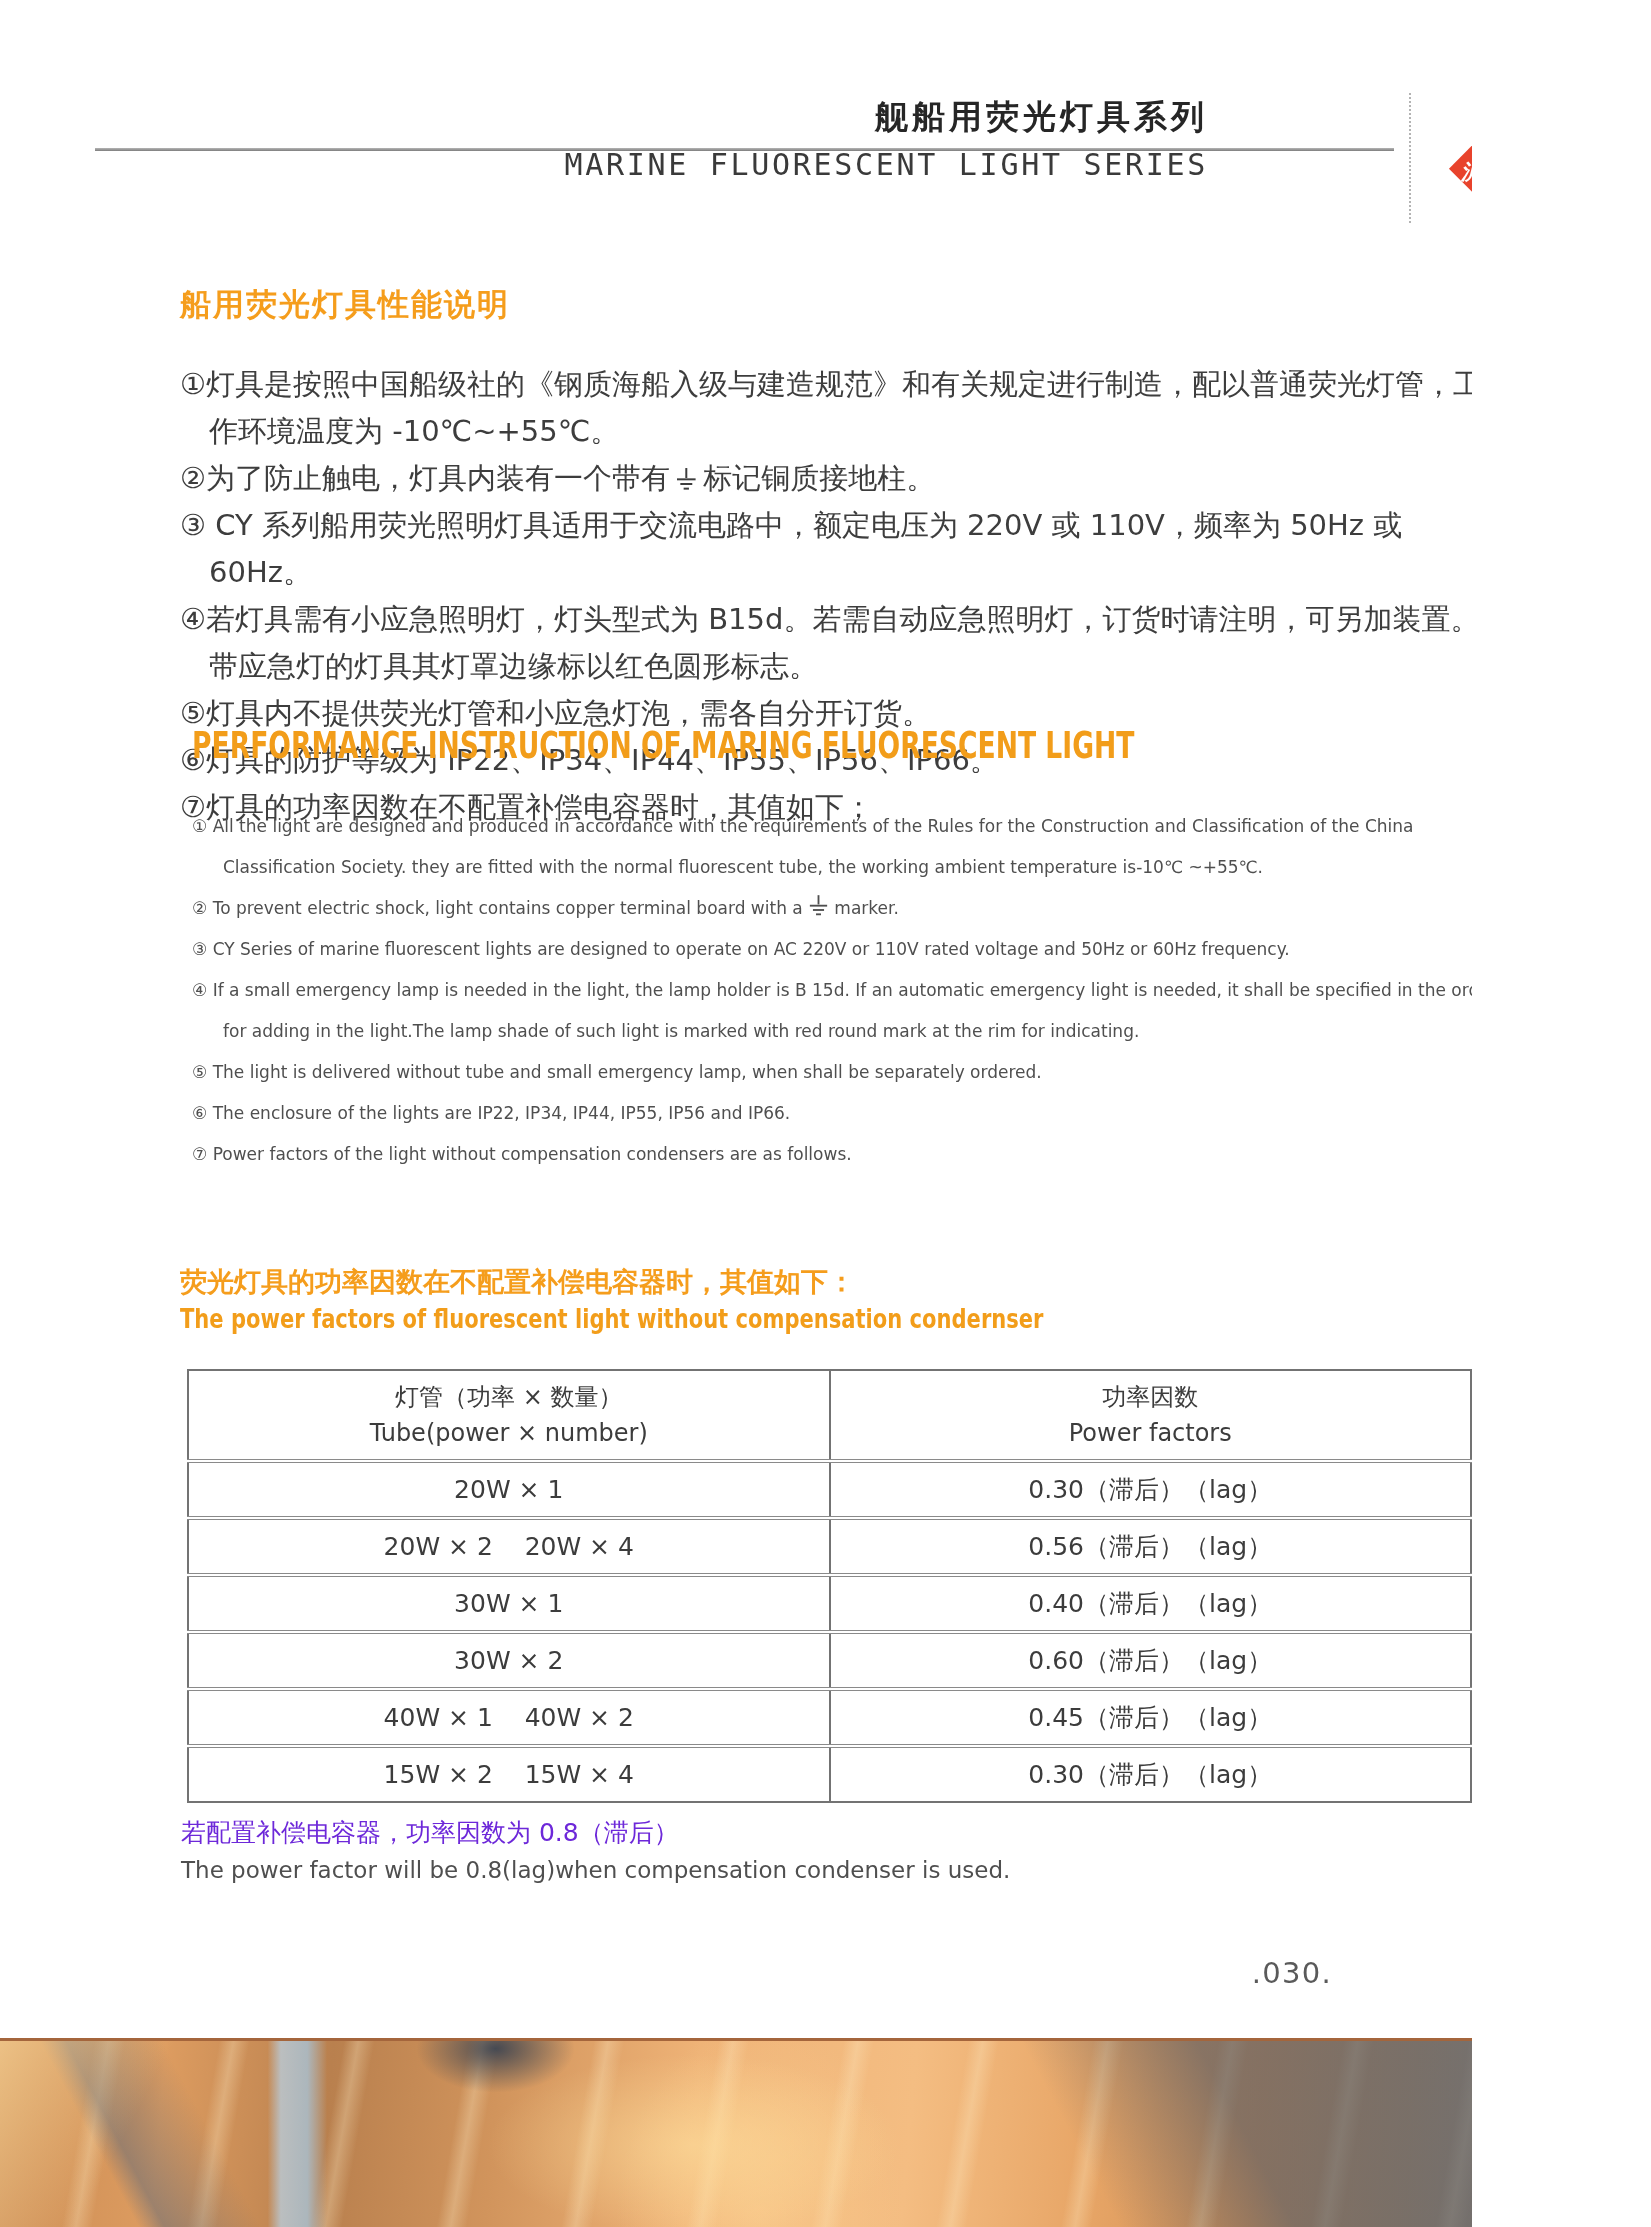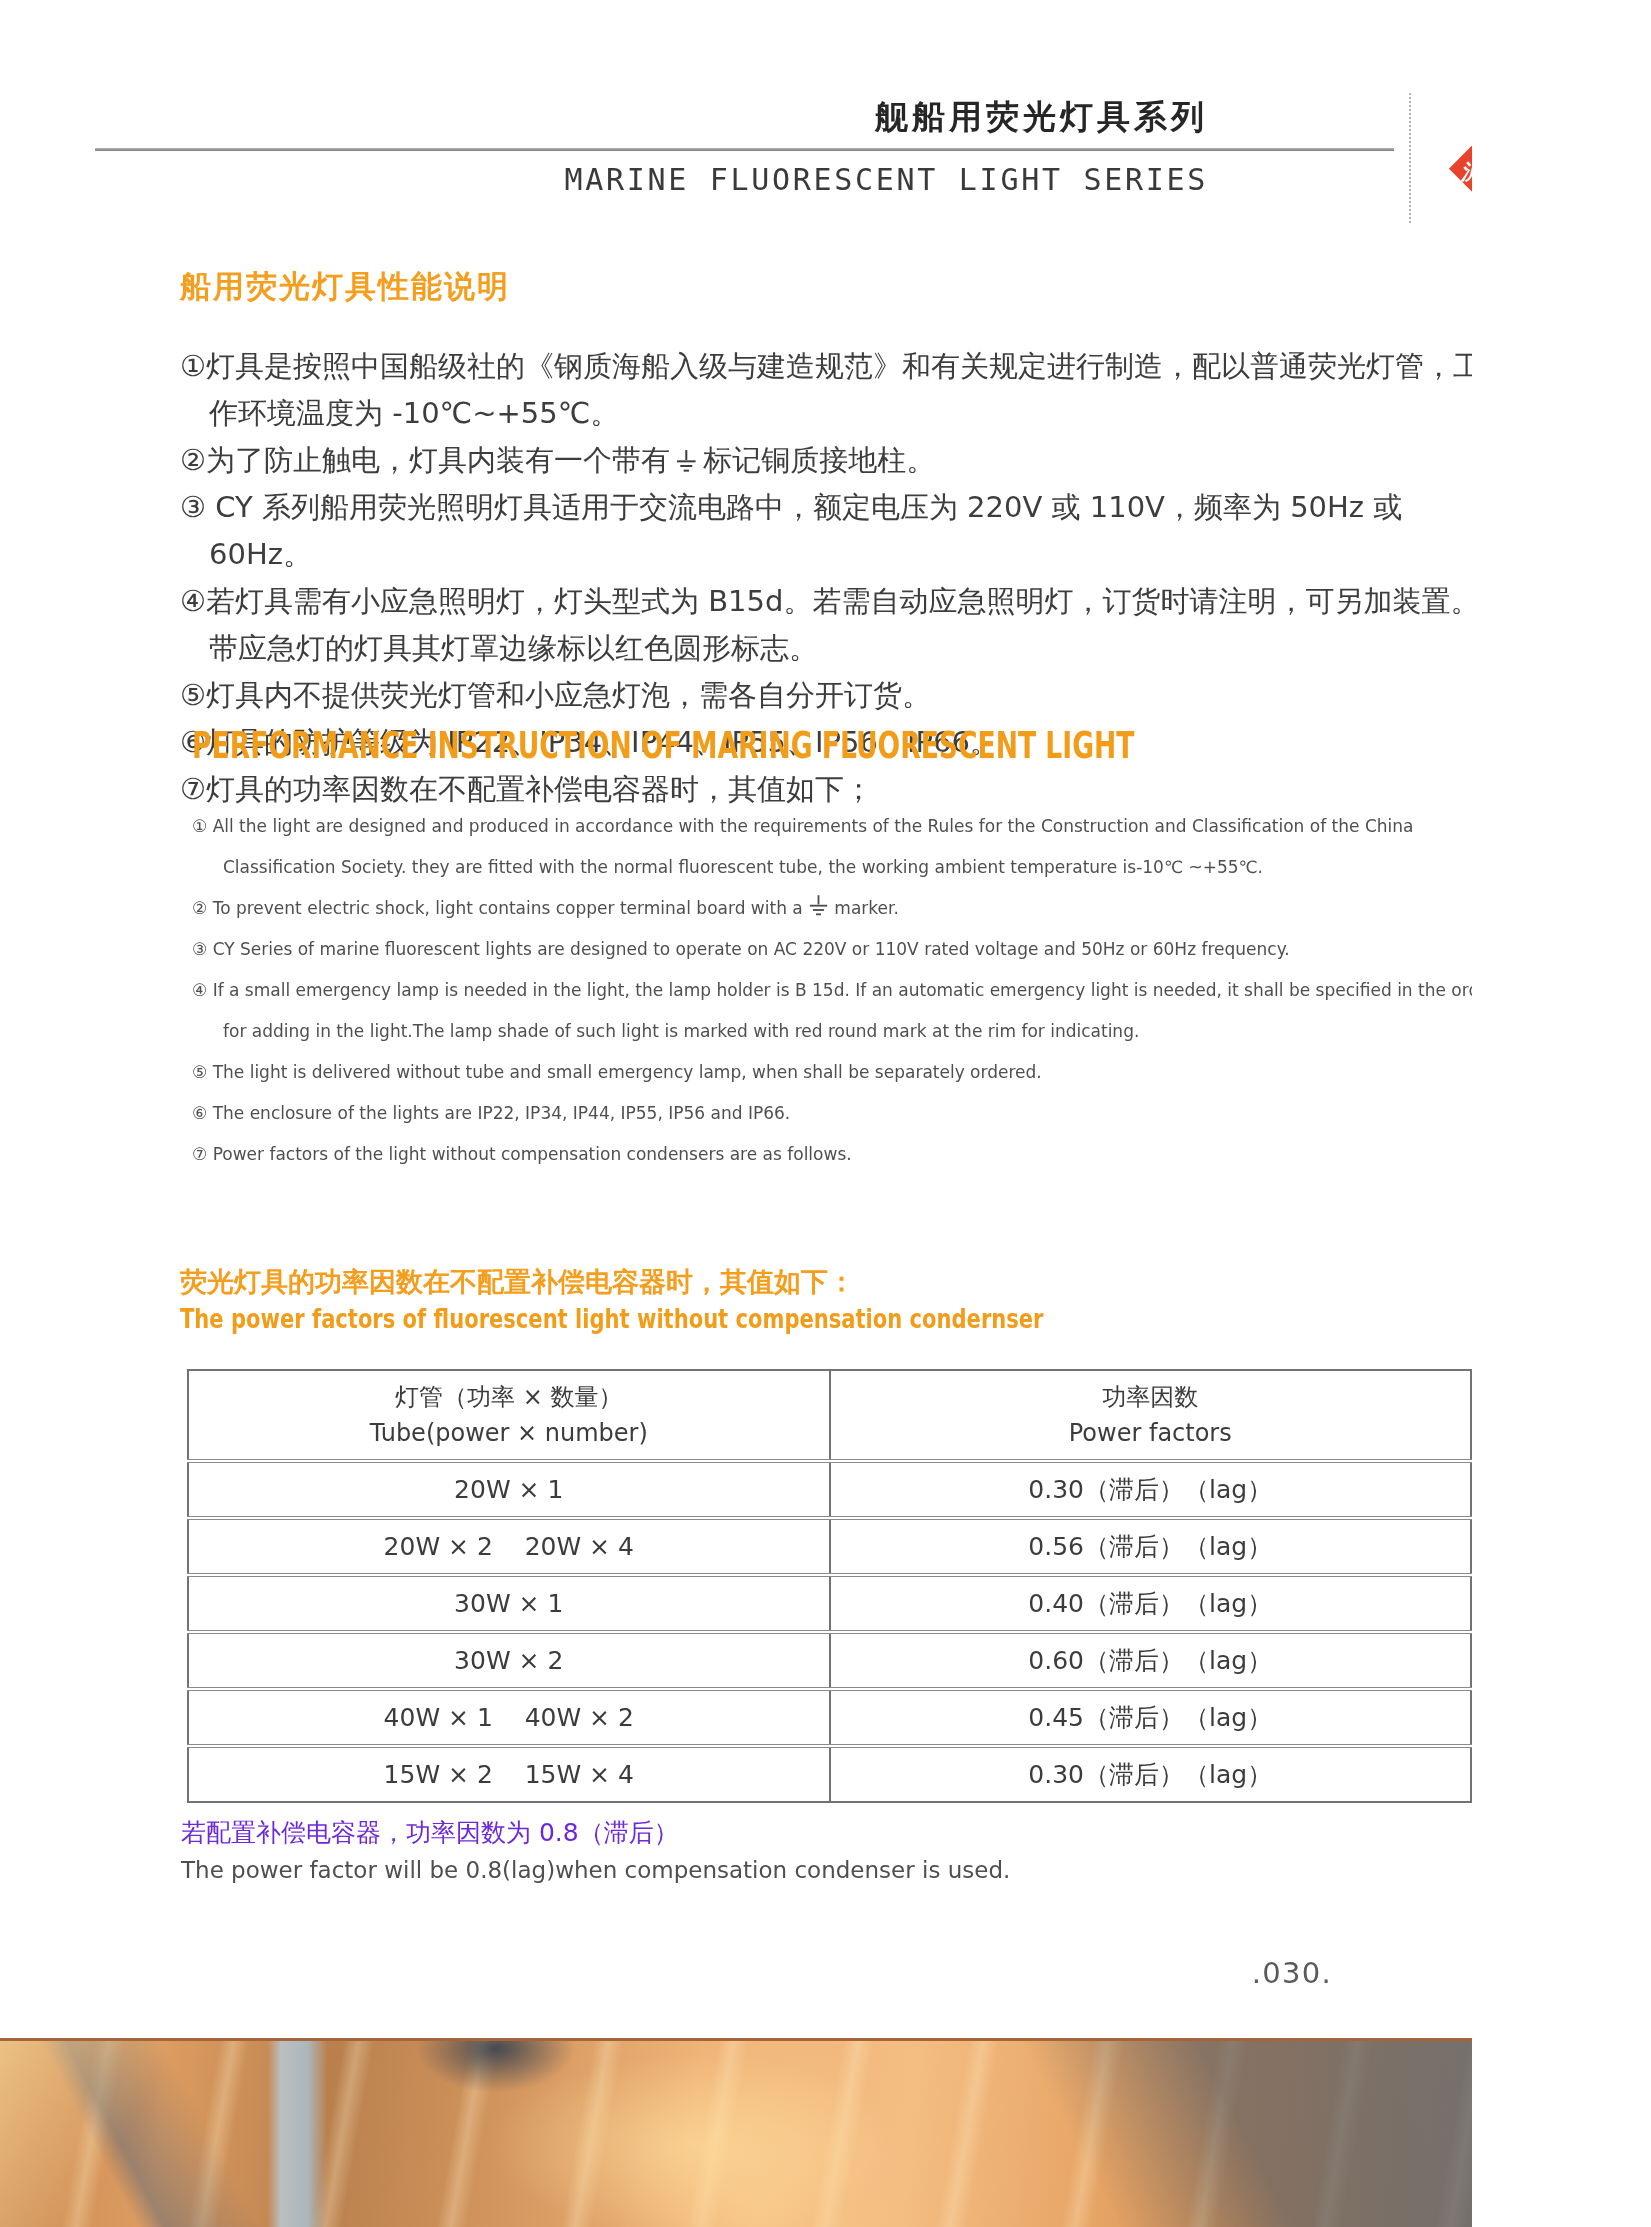--- a/index.html
+++ b/index.html
@@ -5,30 +5,30 @@
   html,body{margin:0;padding:0;background:#ffffff;}
   .page{
     position:relative;width:1472px;height:2227px;background:#ffffff;overflow:hidden;
     font-family:"DejaVu Sans","Liberation Sans",sans-serif;color:#3d3d3d;text-decoration:underline;
   }
   
   .hdr-cn{position:absolute;top:95px;right:264px;font-size:33px;font-weight:bold;
     color:#262626;letter-spacing:4px;white-space:nowrap;}
   .hdr-rule{position:absolute;left:95px;top:148px;width:1299px;height:3.3px;
     background:linear-gradient(#b5b5b5,#7d7d7d);}
-  .hdr-en{position:absolute;top:162px;right:264px;font-size:30px;color:#3a3a3a;
+  .hdr-en{position:absolute;top:147px;right:264px;font-size:30px;color:#3a3a3a;
     font-family:"DejaVu Sans Mono","Liberation Mono",monospace;letter-spacing:2.7px;white-space:nowrap;}
   .hdr-dots{position:absolute;left:1409px;top:93px;height:130px;width:0;border-left:2.7px dotted #b3b3b3;}
   .logo{position:absolute;left:1430px;top:97px;}
   
   .h-orange{font-size:31px;font-weight:bold;color:#F59D1C;letter-spacing:2px;margin:0;}
   .h-orange-cond{font-size:38px;font-weight:bold;color:#F29D1A;letter-spacing:0px;margin:0;
     transform:scaleX(.70);transform-origin:0 50%;white-space:nowrap;}
   
-  .sec-cn{position:absolute;left:180px;top:266px;width:1315px;}
+  .sec-cn{position:absolute;left:180px;top:284px;width:1315px;}
   .cn-items{margin-top:35px;}
   .cn-items p{font-size:29px;color:#3d3d3d;line-height:47px;margin:0;
     padding-left:29px;text-indent:-29px;}
   
   .sec-en{position:absolute;left:180px;top:723px;width:1325px;margin-left:12px;}
   .en-items{margin-top:39px;}
   .en-items p{font-size:17px;color:#4f4f4f;line-height:41px;margin:0;
     padding-left:31px;text-indent:-31px;}
   
   .gnd{display:inline-block;vertical-align:-4px;margin:0 5.3px;}

